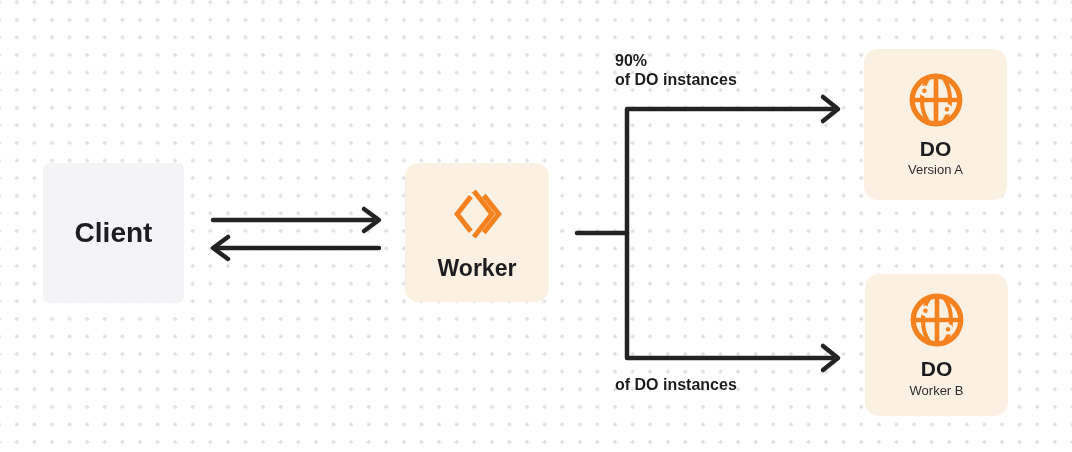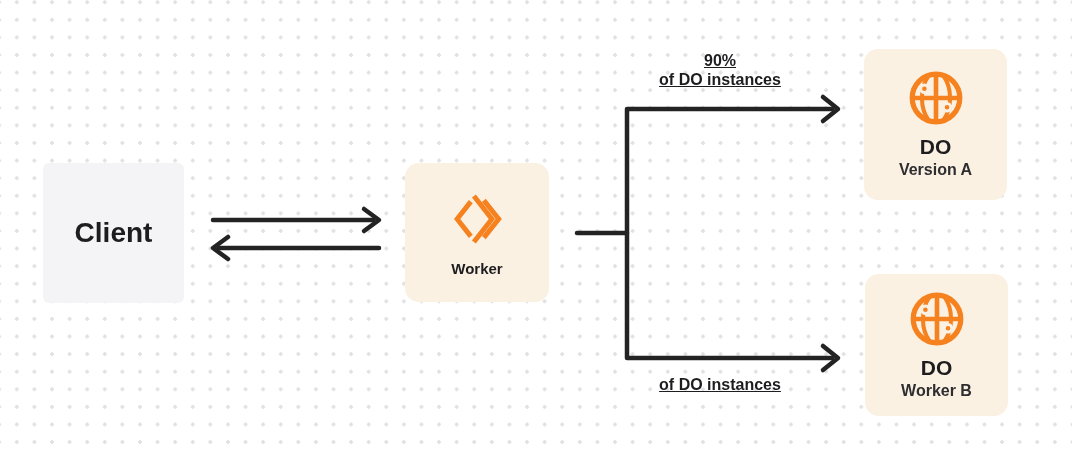--- a/index.html
+++ b/index.html
@@ -62,21 +62,21 @@
 
   .node-worker {
     left: 405px; top: 163px;
     width: 144px; height: 139px;
     background: var(--box-cream);
     border-radius: 14px;
   }
   .node-worker .icon-wrap { width: 62px; height: 62px; color: var(--accent-orange); }
   .node-worker .node-label {
     margin-top: 10px;
-    font-size: 15px;
+    font-size: 23px;
     font-weight: 700;
     color: var(--text-dark);
   }
 
   .node-do {
     width: 143px;
     background: var(--box-cream);
     border-radius: 14px;
     padding: 14px 0;
   }
@@ -85,37 +85,35 @@
   .node-do .icon-wrap { width: 58px; height: 58px; color: var(--accent-orange); }
   .node-do .node-title {
     margin-top: 8px;
     font-size: 21px;
     font-weight: 700;
     color: var(--text-dark);
     line-height: 1.1;
   }
   .node-do .node-subtitle {
     margin-top: 3px;
-    font-size: 16px;
-    font-weight: 700;
+    font-size: 13px;
+    font-weight: 400;
     color: var(--text-secondary);
     line-height: 1.15;
   }
 
   .icon-wrap svg { width: 100%; height: 100%; display: block; }
 
   .branch-label {
     position: absolute;
     width: 210px;
-    text-align: center;
     font-size: 16px;
     font-weight: 700;
     color: var(--text-dark);
     line-height: 19px;
-    text-decoration: underline;
   }
   .branch-label-top    { left: 615px; top: 51px; }
   .branch-label-bottom { left: 615px; top: 375px; }
 
   .globe-dot {
     fill: currentColor;
     stroke: var(--box-cream);
     stroke-width: 5;
   }
 </style>

